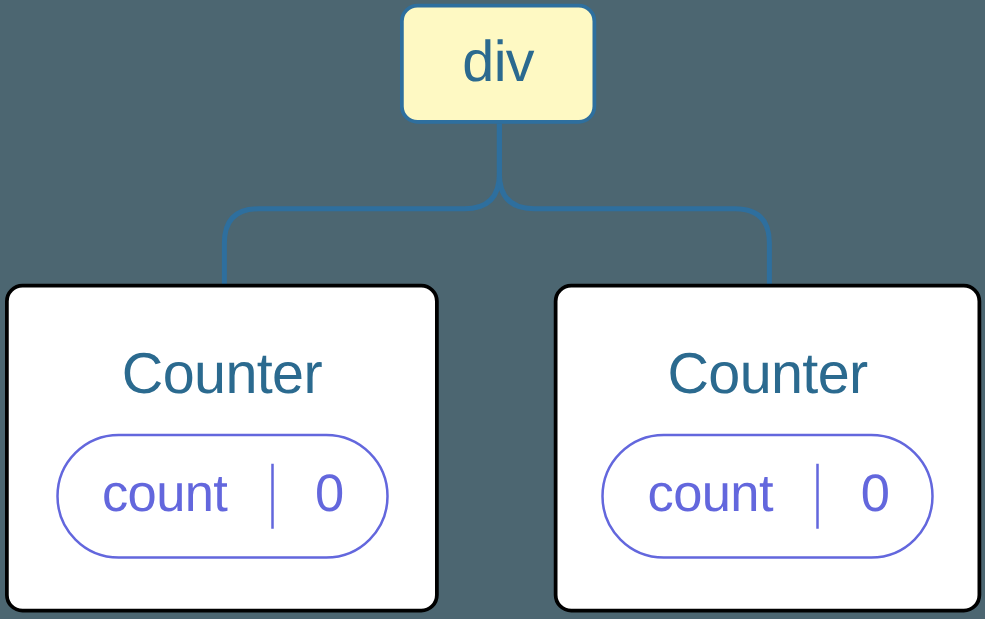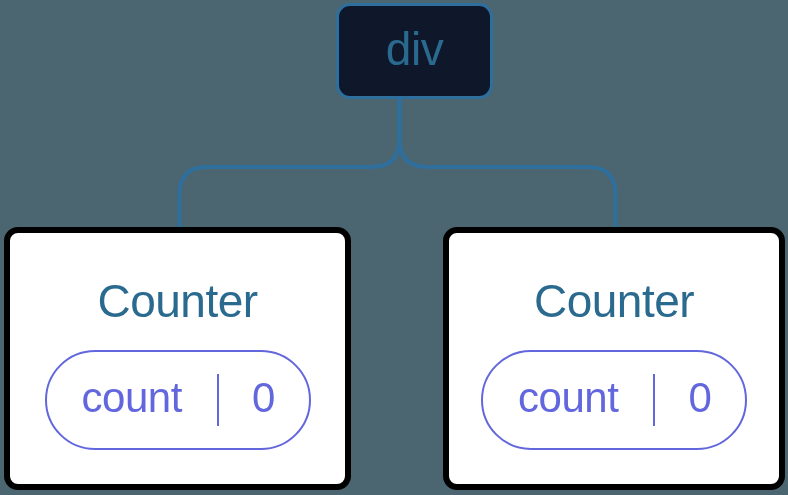--- a/index.html
+++ b/index.html
@@ -23,46 +23,46 @@
     height: 495px;
     pointer-events: none;
   }
   .connector path {
     fill: none;
     stroke: #2e6f9e; 
     stroke-width: 4;
   }
   .node-root {
     position: absolute;
-    left: 336px;
+    left: 320px;
     top: 3px;
     width: 157px;
     height: 96px;
-    background: #0f172a;
+    background: #fef9c3;
     border: 3px solid #2e6f9e;
     border-radius: 14px;
     box-sizing: border-box;
     display: flex;
     align-items: center;
     justify-content: center;
   }
   .node-root span {
     font-size: 46px;
     letter-spacing: -0.5px;
     color: #2b6a8f;
     font-weight: 500;
     line-height: 1;
     padding-bottom: 4px;
   }
   .card {
     position: absolute;
     top: 227px;
     height: 263px;
     background: #ffffff;
-    border: 6px solid #000000;
+    border: 3px solid #000000;
     border-radius: 14px;
     box-sizing: border-box;
   }
   .card.left  { left: 4px;   width: 347px; }
   .card.right { left: 443px; width: 342px; }
   .card-title {
     position: absolute;
     top: 40px;
     left: 0;
     width: 100%;

